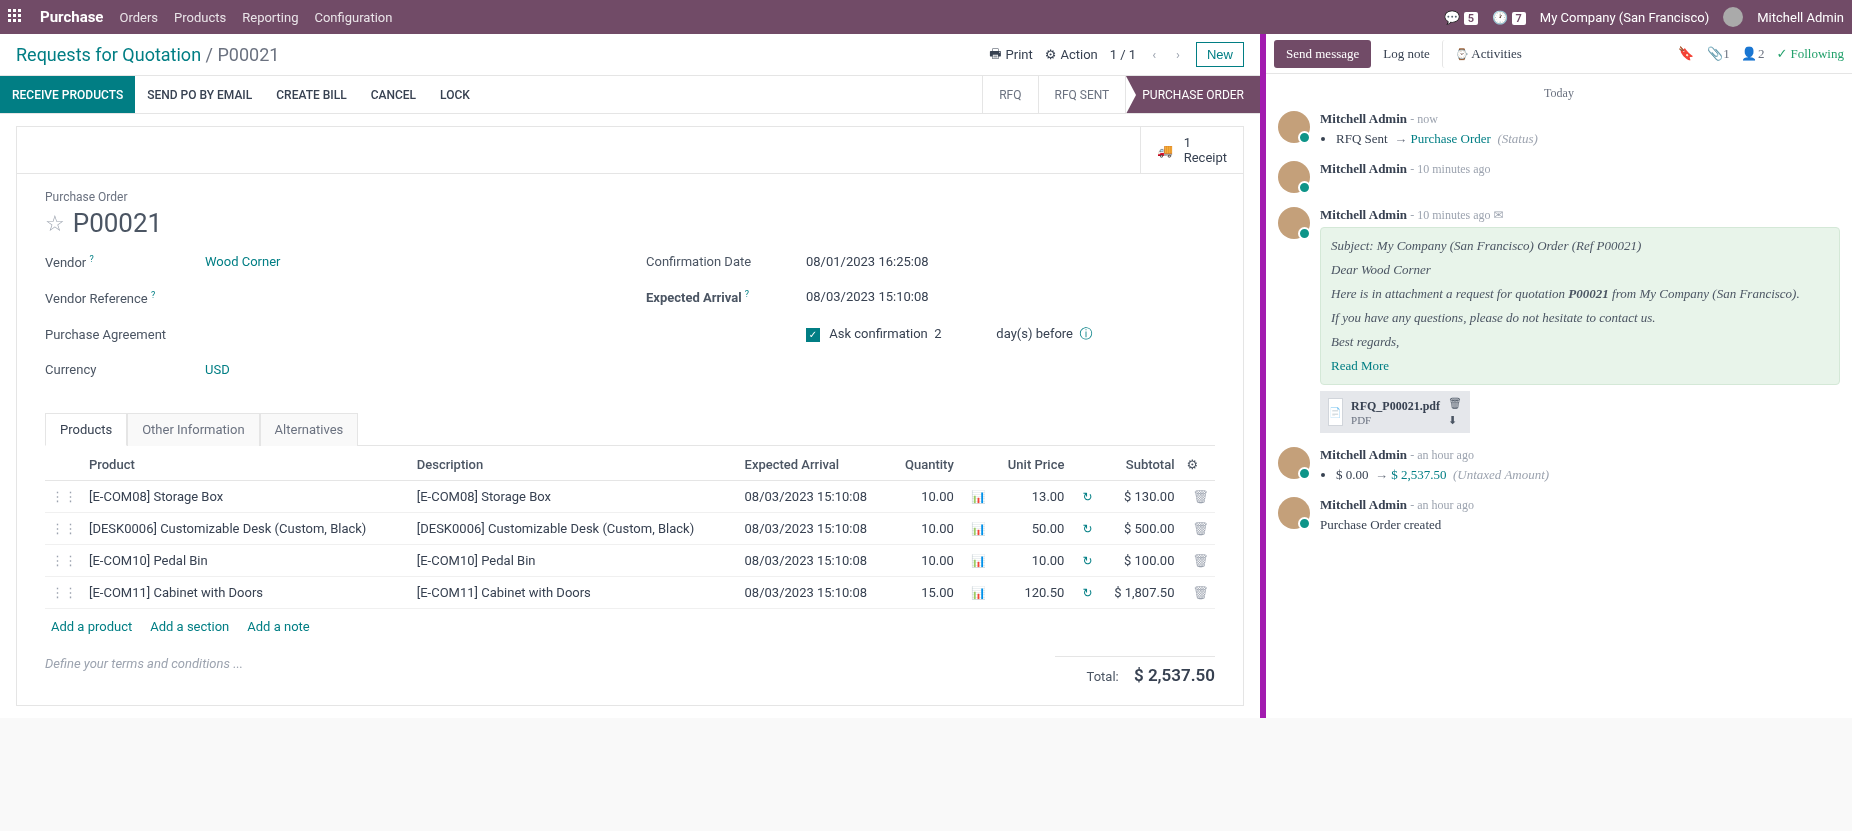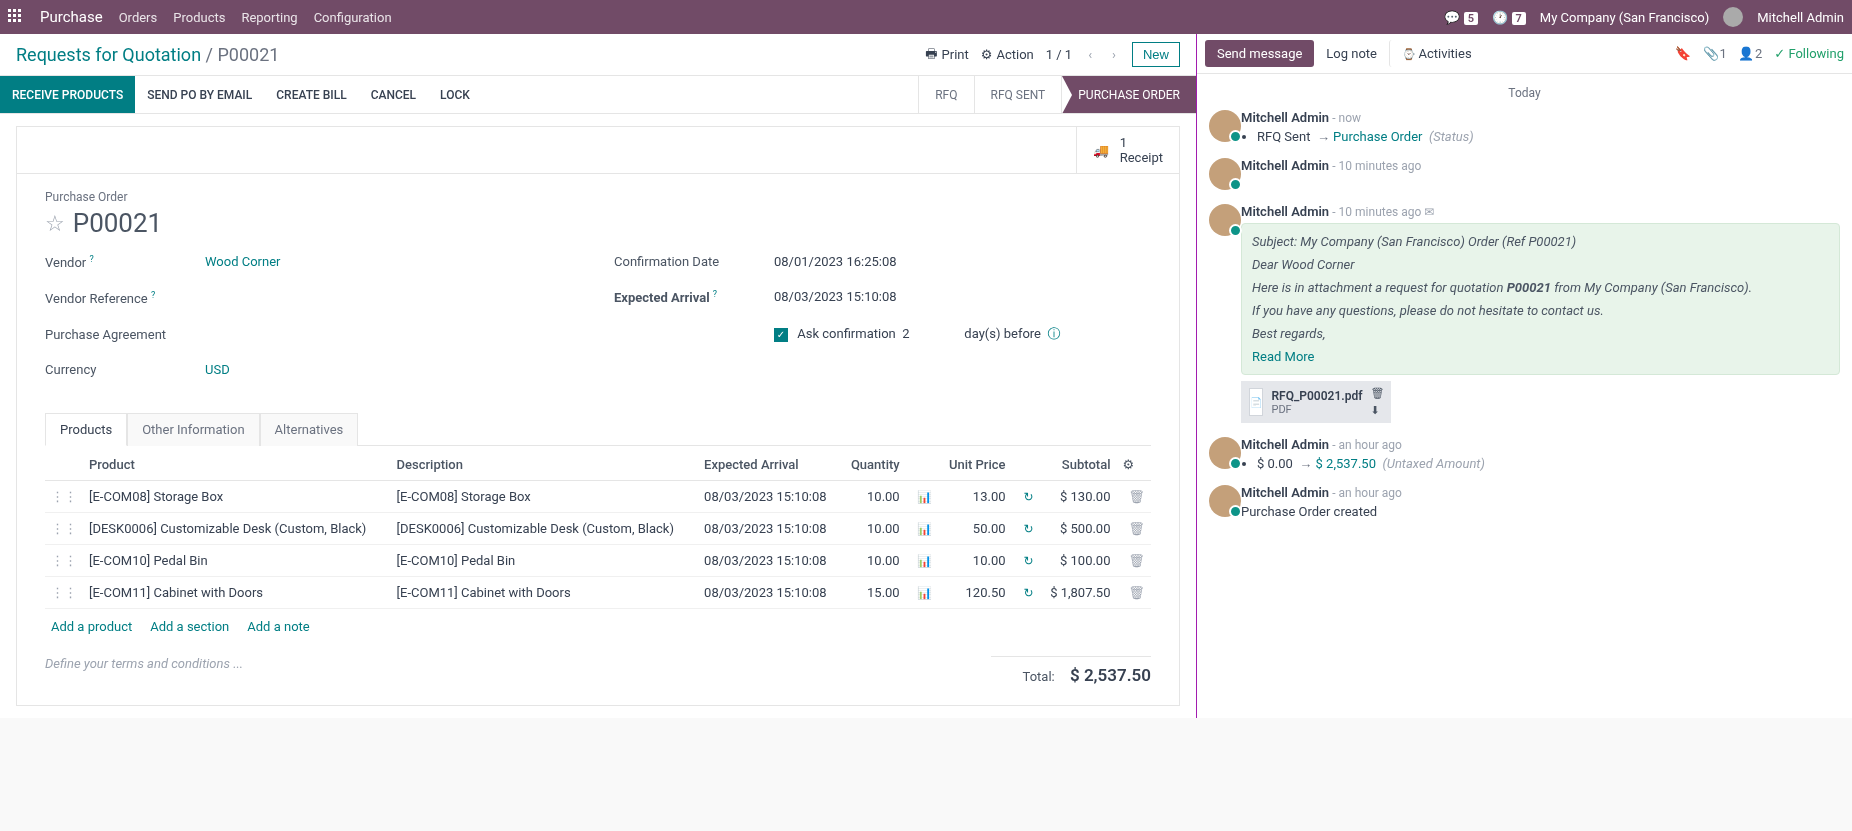--- a/index.html
+++ b/index.html
@@ -1,28 +1,28 @@
 <!DOCTYPE html>
 <html><head>
 <meta charset="utf-8">
 <style>
 * { box-sizing: border-box; margin: 0; padding: 0; }
 body { font-family: -apple-system, BlinkMacSystemFont, "Segoe UI", Roboto, sans-serif; font-size: 13px; color: #374151; background: #f9f9f9; }
 .topbar { background: #714B67; color: #fff; height: 34px; display: flex; align-items: center; padding: 0 8px; }
 .topbar-left { display: flex; align-items: center; gap: 16px; }
 .apps-icon { width: 16px; height: 16px; display: grid; grid-template-columns: repeat(3,3px); grid-template-rows: repeat(3,3px); gap: 2px; cursor: pointer; }
 .apps-icon span { background: #fff; }
-.topbar .brand { font-size: 15px; font-weight: 400; }
+.topbar .brand { font-size: 15px; font-weight: 700; }
 .topbar .menu-item { font-size: 13px; opacity: 0.85; cursor: pointer; }
 .topbar-right { margin-left: auto; display: flex; align-items: center; gap: 14px; font-size: 13px; }
 .badge { background: #fff; color: #714B67; border-radius: 2px; padding: 0 4px; font-size: 11px; font-weight: 600; }
 .avatar { width: 20px; height: 20px; border-radius: 50%; background: #aaa; }
 .content { display: flex; }
 .main { flex: 1; background: #fff; min-width: 0; }
-.chatter { width: 656px; border-left: 1px solid #a21caf; background: #fff; }
+.chatter { width: 592px; border-left: 6px solid #a21caf; background: #fff; font-family: Liberation Serif, serif; }
 .breadcrumb-bar { display: flex; align-items: center; padding: 8px 16px; border-bottom: 1px solid #e5e5e5; }
 .breadcrumb { font-size: 18px; color: #017e84; }
 .breadcrumb .current { color: #6b7280; }
 .breadcrumb-actions { margin-left: auto; display: flex; align-items: center; gap: 12px; }
 .btn-link { color: #374151; cursor: pointer; font-size: 13px; display: flex; align-items: center; gap: 4px; }
 .pager { color: #374151; }
 .pager-arrow { color: #9ca3af; padding: 0 4px; cursor: pointer; }
 .btn-new { border: 1px solid #017e84; color: #017e84; padding: 4px 10px; font-size: 13px; background: #fff; cursor: pointer; }
 .action-bar { display: flex; align-items: center; border-bottom: 1px solid #e5e5e5; height: 38px; }
 .action-btn { padding: 0 12px; height: 100%; display: flex; align-items: center; font-size: 12px; font-weight: 500; color: #374151; cursor: pointer; }
@@ -65,21 +65,21 @@
 .total-label { color: #4b5563; margin-right: 12px; }
 .total-amount { font-size: 17px; font-weight: 600; }
 .chatter-header { display: flex; align-items: center; border-bottom: 1px solid #e5e5e5; height: 40px; padding: 0 8px; }
 .chatter-btn { padding: 6px 12px; font-size: 13px; cursor: pointer; border-radius: 3px; }
 .chatter-btn.primary { background: #714B67; color: #fff; }
 .chatter-btn.activities::before { content: "⌚ "; font-size: 11px; }
 .chatter-right { margin-left: auto; display: flex; align-items: center; gap: 12px; color: #6b7280; }
 .following { color: #22a06b; font-size: 13px; }
 .chatter-body { padding: 8px 12px; }
 .today { text-align: center; color: #6b7280; font-size: 12px; margin: 4px 0 10px; }
-.msg { display: flex; margin-bottom: 14px; }
+.msg { display: flex; gap: 10px; margin-bottom: 14px; }
 .msg-avatar { width: 32px; height: 32px; border-radius: 50%; background: #c4a07a; flex-shrink: 0; position: relative; }
 .msg-avatar::after { content: ""; position: absolute; bottom: -1px; right: -1px; width: 9px; height: 9px; background: #0d9488; border: 2px solid #fff; border-radius: 50%; }
 .msg-body { flex: 1; font-size: 13px; }
 .msg-author { font-weight: 600; color: #374151; }
 .msg-time { color: #9ca3af; font-size: 12px; }
 .msg-line { margin-top: 4px; }
 .msg-line .arrow { color: #6b7280; }
 .msg-link { color: #017e84; cursor: pointer; }
 .msg-status { color: #9ca3af; font-style: italic; }
 .email-box { background: #e8f4ea; border: 1px solid #d4e8d7; border-radius: 4px; padding: 10px; margin-top: 4px; font-style: italic; color: #4b5563; }

